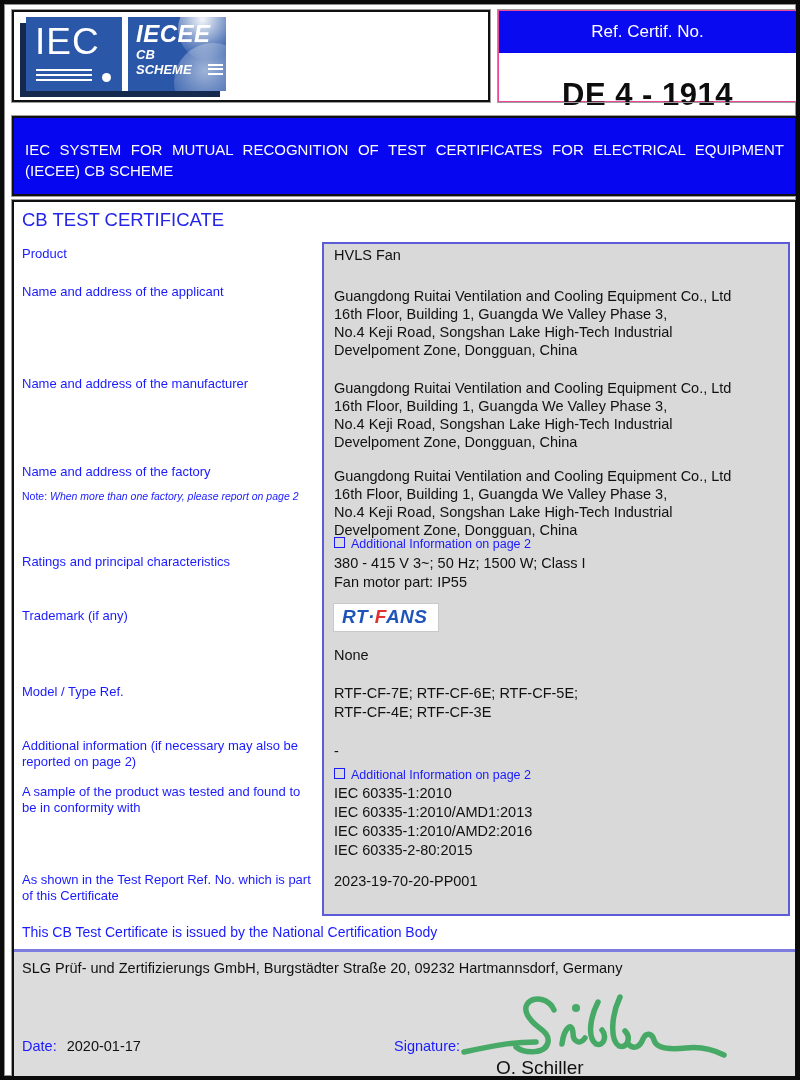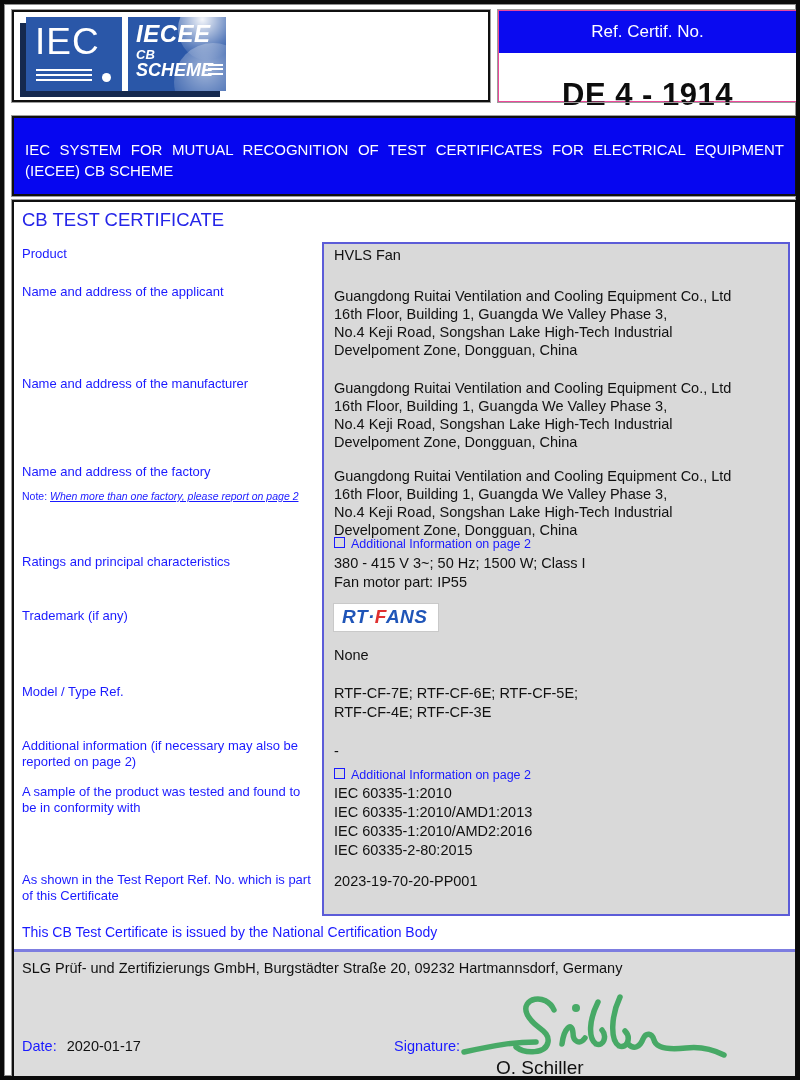--- a/index.html
+++ b/index.html
@@ -36,21 +36,21 @@
   .iecee-sq::before {
     content:""; position:absolute; right:-16px; top:-20px; width:64px; height:64px; border-radius:50%;
     background:radial-gradient(circle at 38% 35%, rgba(255,255,255,.95), rgba(255,255,255,.25) 50%, rgba(255,255,255,0) 72%);
   }
   .iecee-sq::after {
     content:""; position:absolute; right:-26px; bottom:-30px; width:78px; height:78px; border-radius:50%;
     background:radial-gradient(circle at 40% 35%, rgba(255,255,255,.55), rgba(255,255,255,.12) 55%, rgba(255,255,255,0) 75%);
   }
   .iecee-word { font-size:24px; line-height:26px; letter-spacing:.5px; position:relative; z-index:2; }
   .cb-word { font-size:13px; line-height:15px; position:relative; z-index:2; }
-  .scheme-word { font-size:18px; line-height:16px; position:relative; z-index:2; }
+  .scheme-word { font-size:13px; line-height:16px; position:relative; z-index:2; }
   .iecee-lines { position:absolute; right:3px; top:44px; width:15px; z-index:2; }
   .iecee-lines div { height:2px; background:#fff; margin-top:2.5px; }
 
   .box-top-right {
     left:494px; top:6px; width:299px; height:92px;
     border:1px solid #ec4899; outline:1px solid #9c9c9c; background:#fff;
   }
   .ref-head {
     height:42px; background:#0a0af0; color:#fff; font-size:17px;
     text-align:center; line-height:42px;
@@ -74,21 +74,21 @@
   .blue-divider { left:10px; top:945px; width:781px; height:3px; background:#7d7de0; }
   .value-box {
     left:318px; top:238px; width:468px; height:674px;
     border:2px solid #5c5cd8; background:#d9d9d9;
   }
 
   .doc-title { left:18px; top:205px; color:#2525e8; font-size:18.5px; }
 
   .lbl { left:18px; width:296px; color:#1a1aff; font-size:13px; line-height:16px; }
   .note { left:18px; top:486px; width:300px; color:#1a1aff; font-size:10.5px; }
-  .note i { font-style:italic;text-decoration:underline; }
+  .note i { font-style:italic; }
 
   .val { left:330px; width:448px; color:#111; font-size:14.5px; line-height:18px; }
   .val-lg { line-height:19px; }
 
   .cb-row { left:330px; color:#1a1aff; font-size:12.5px; display:flex; align-items:flex-start; }
   .cb-box {
     width:11px; height:11px; border:1.5px solid #1a1aff; display:inline-block;
     margin-right:6px; background:transparent; flex:0 0 auto;
   }
 

